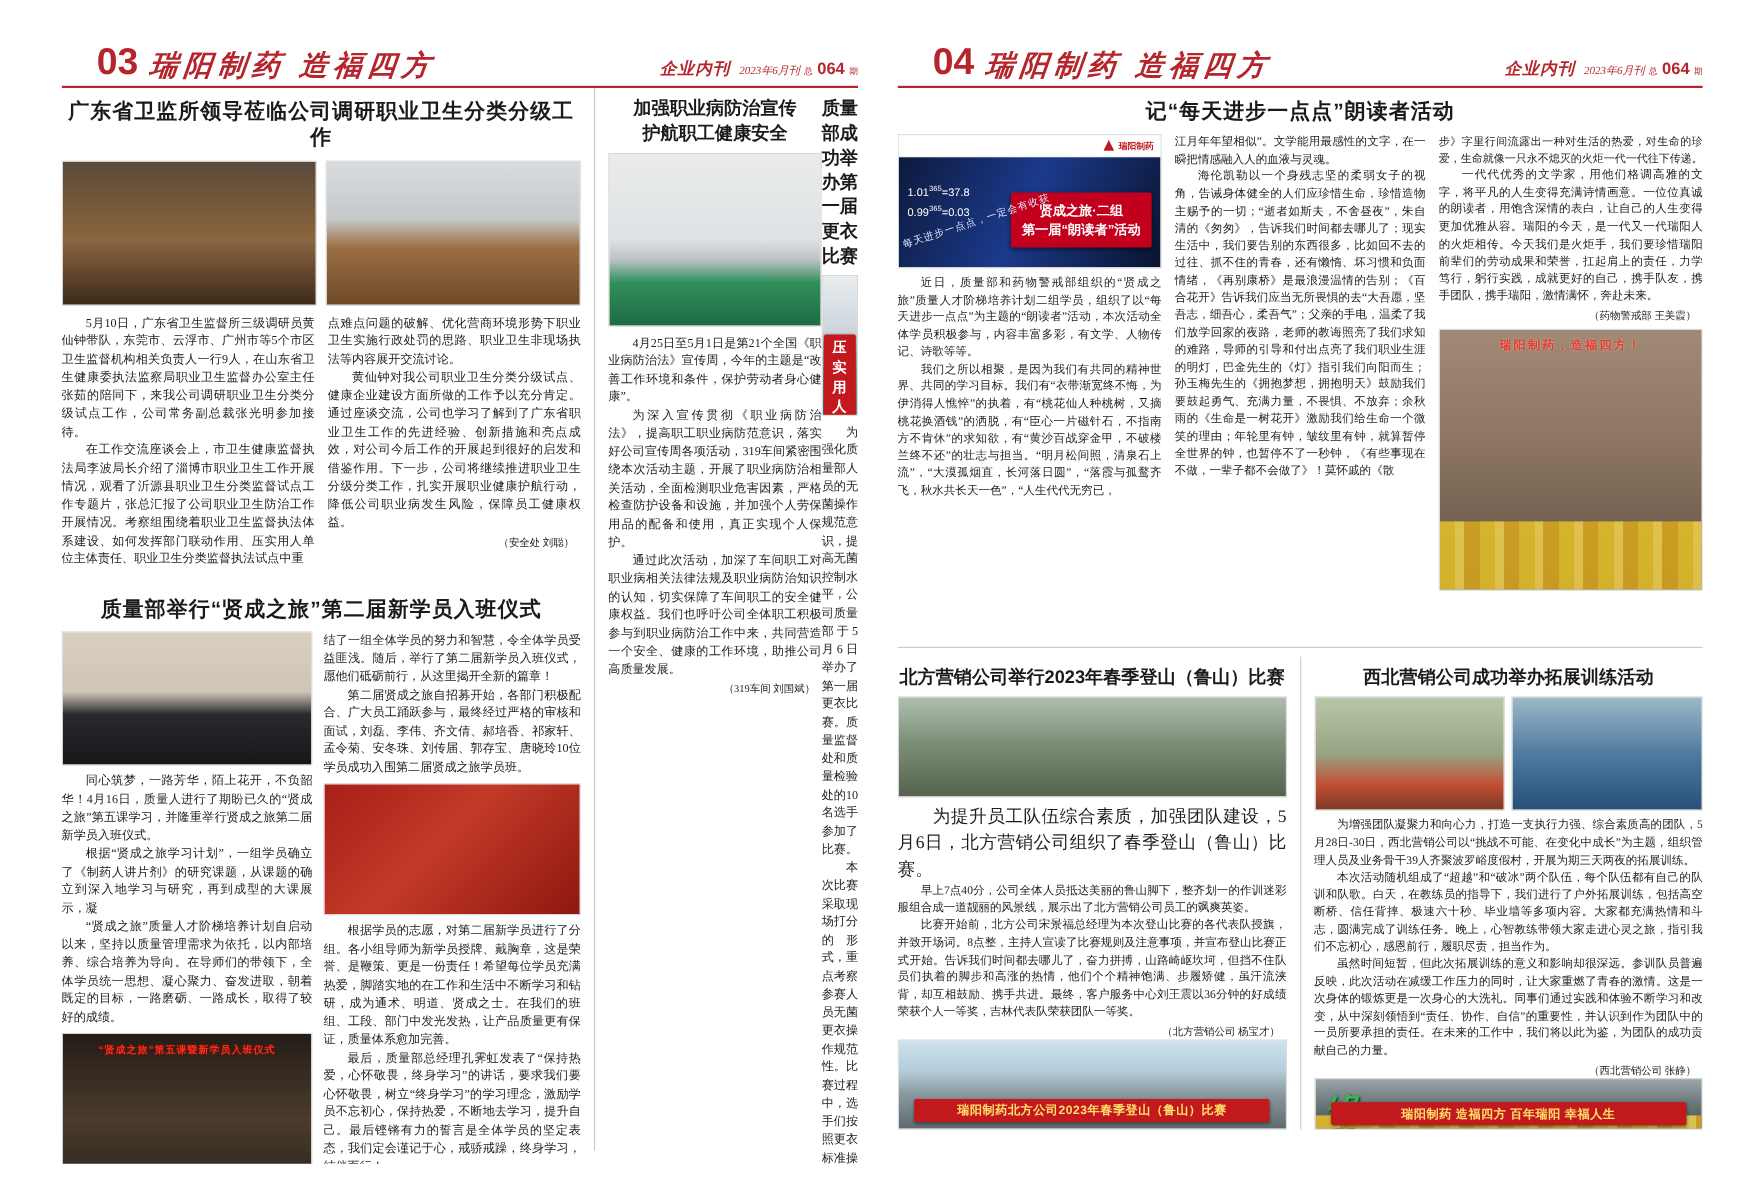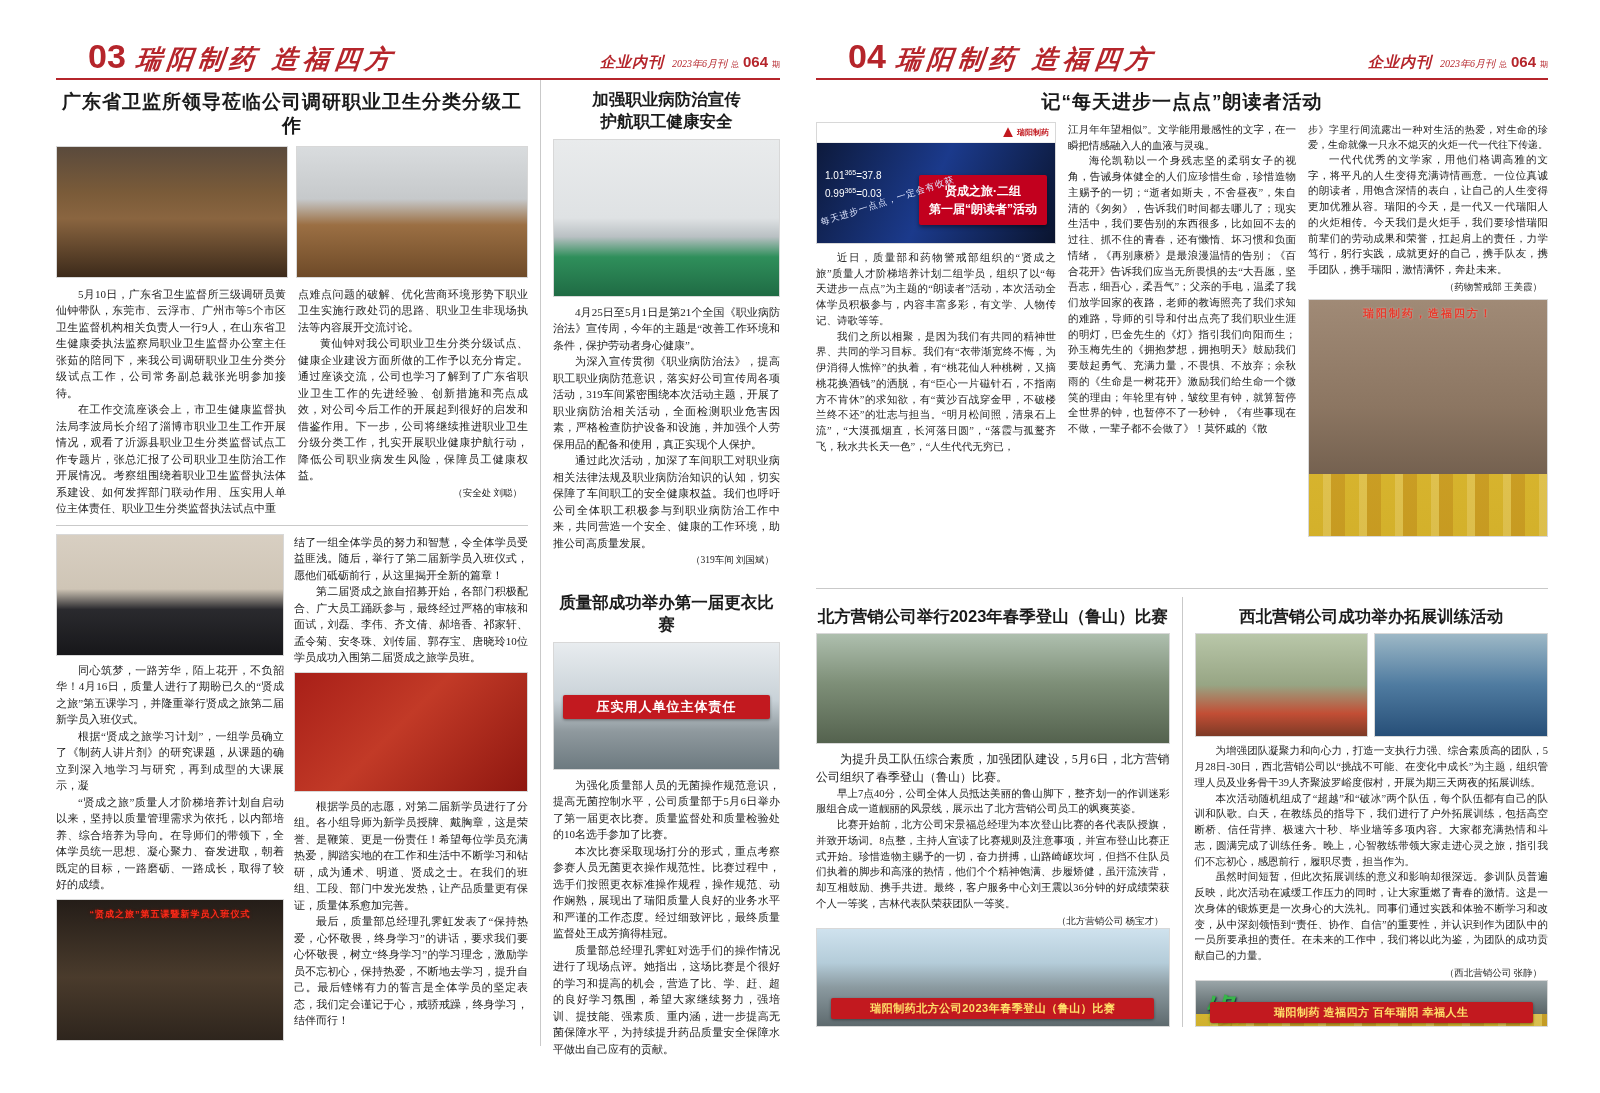--- a/index.html
+++ b/index.html
@@ -130,20 +130,21 @@
               <p class="cont">点难点问题的破解、优化营商环境形势下职业卫生实施行政处罚的思路、职业卫生非现场执法等内容展开交流讨论。</p>
               <p>黄仙钟对我公司职业卫生分类分级试点、健康企业建设方面所做的工作予以充分肯定。通过座谈交流，公司也学习了解到了广东省职业卫生工作的先进经验、创新措施和亮点成效，对公司今后工作的开展起到很好的启发和借鉴作用。下一步，公司将继续推进职业卫生分级分类工作，扎实开展职业健康护航行动，降低公司职业病发生风险，保障员工健康权益。</p>
               <div class="byline">（安全处 刘聪）</div>
             </div>
           </div>
         </div>
 
         <div class="hrule"></div>
 
         <div style="flex:1;">
+          <h2 class="art-title">质量部举行“贤成之旅”第二届新学员入班仪式</h2>
           <div class="cols" style="gap:10px;">
             <div style="width:228px;" class="body-txt">
               <div class="photo ph-suits" style="height:122px; margin-bottom:6px;"></div>
               <p>同心筑梦，一路芳华，陌上花开，不负韶华！4月16日，质量人进行了期盼已久的“贤成之旅”第五课学习，并隆重举行贤成之旅第二届新学员入班仪式。</p>
               <p>根据“贤成之旅学习计划”，一组学员确立了《制药人讲片剂》的研究课题，从课题的确立到深入地学习与研究，再到成型的大课展示，凝</p>
               <p>“贤成之旅”质量人才阶梯培养计划自启动以来，坚持以质量管理需求为依托，以内部培养、综合培养为导向。在导师们的带领下，全体学员统一思想、凝心聚力、奋发进取，朝着既定的目标，一路磨砺、一路成长，取得了较好的成绩。</p>
               <div class="photo ph-ledroom" style="height:142px; margin-top:6px;">
                 <div class="led-text">“贤成之旅”第五课暨新学员入班仪式</div>
               </div>
             </div>
@@ -154,21 +155,21 @@
               <p>根据学员的志愿，对第二届新学员进行了分组。各小组导师为新学员授牌、戴胸章，这是荣誉、是鞭策、更是一份责任！希望每位学员充满热爱，脚踏实地的在工作和生活中不断学习和钻研，成为通术、明道、贤成之士。在我们的班组、工段、部门中发光发热，让产品质量更有保证，质量体系愈加完善。</p>
               <p>最后，质量部总经理孔霁虹发表了“保持热爱，心怀敬畏，终身学习”的讲话，要求我们要心怀敬畏，树立“终身学习”的学习理念，激励学员不忘初心，保持热爱，不断地去学习，提升自己。最后铿锵有力的誓言是全体学员的坚定表态，我们定会谨记于心，戒骄戒躁，终身学习，结伴而行！</p>
 
             </div>
           </div>
         </div>
       </div>
 
       <div class="vrule"></div>
 
-      <div style="flex:1; display:flex; flex-direction:column;">
+      <div style="flex:1; display:flex; ">
 
         <div>
           <h3 class="art-title">
             <span>加强职业病防治宣传</span><br>
             <span>护航职工健康安全</span>
           </h3>
           <div class="photo ph-workshop" style="height:158px; margin-bottom:7px;"></div>
           <div class="body-txt">
             <p>4月25日至5月1日是第21个全国《职业病防治法》宣传周，今年的主题是“改善工作环境和条件，保护劳动者身心健康”。</p>
             <p>为深入宣传贯彻《职业病防治法》，提高职工职业病防范意识，落实好公司宣传周各项活动，319车间紧密围绕本次活动主题，开展了职业病防治相关活动，全面检测职业危害因素，严格检查防护设备和设施，并加强个人劳保用品的配备和使用，真正实现个人保护。</p>
@@ -249,23 +250,23 @@
     </div>
 
     <div class="hrule"></div>
 
     <div class="cols" style="height:430px;">
 
       <div style="flex:1; display:flex; flex-direction:column;">
         <h3 class="art-title">北方营销公司举行2023年春季登山（鲁山）比赛</h3>
         <div class="photo ph-camo" style="height:120px; margin-bottom:6px;"></div>
         <div class="body-txt" style="flex:1;">
-          <p style="font-size:12px;">为提升员工队伍综合素质，加强团队建设，5月6日，北方营销公司组织了春季登山（鲁山）比赛。</p>
+          <p style="font-size:16px;">为提升员工队伍综合素质，加强团队建设，5月6日，北方营销公司组织了春季登山（鲁山）比赛。</p>
           <p style="font-size:10.5px;">早上7点40分，公司全体人员抵达美丽的鲁山脚下，整齐划一的作训迷彩服组合成一道靓丽的风景线，展示出了北方营销公司员工的飒爽英姿。</p>
-          <p style="font-size:10.5px;">比赛开始前，北方公司宋景福总经理为本次登山比赛的各代表队授旗，并致开场词。8点整，主持人宣读了比赛规则及注意事项，并宣布登山比赛正式开始。珍惜造物主赐予的一切，奋力拼搏，山路崎岖坎坷，但挡不住队员们执着的脚步和高涨的热情，他们个个精神饱满、步履矫健，虽汗流浃背，却互相鼓励、携手共进。最终，客户服务中心刘王震以36分钟的好成绩荣获个人一等奖，吉林代表队荣获团队一等奖。</p>
+          <p style="font-size:10.5px;">比赛开始前，北方公司宋景福总经理为本次登山比赛的各代表队授旗，并致开场词。8点整，主持人宣读了比赛规则及注意事项，并宣布登山比赛正式开始。告诉我们时间都去哪儿了，奋力拼搏，山路崎岖坎坷，但挡不住队员们执着的脚步和高涨的热情，他们个个精神饱满、步履矫健，虽汗流浃背，却互相鼓励、携手共进。最终，客户服务中心刘王震以36分钟的好成绩荣获个人一等奖，吉林代表队荣获团队一等奖。</p>
           <div class="byline">（北方营销公司 杨宝才）</div>
         </div>
         <div class="photo ph-mountain" style="height:108px;">
           <div class="red-banner banner-bot">瑞阳制药北方公司2023年春季登山（鲁山）比赛</div>
         </div>
       </div>
 
       <div class="vrule"></div>
 
       <div style="flex:1; display:flex; flex-direction:column;">

